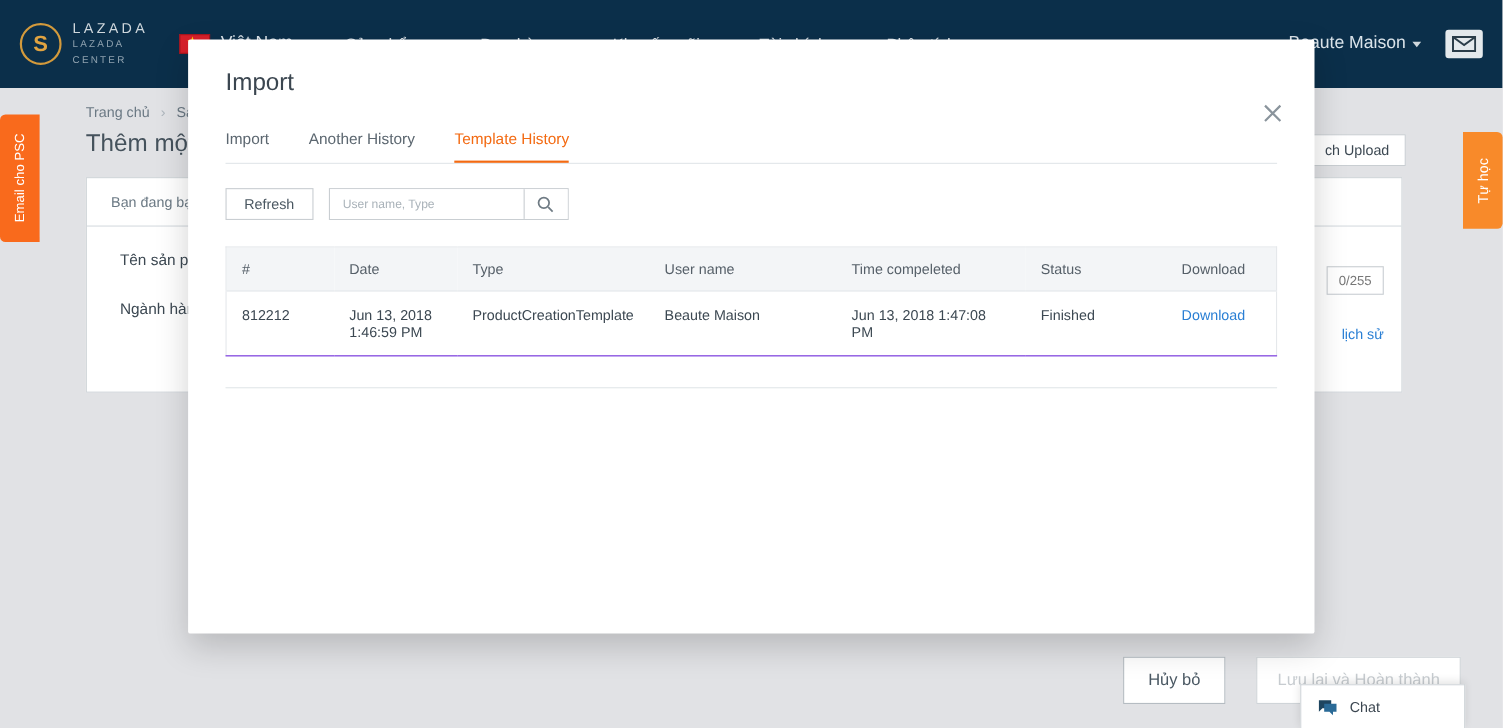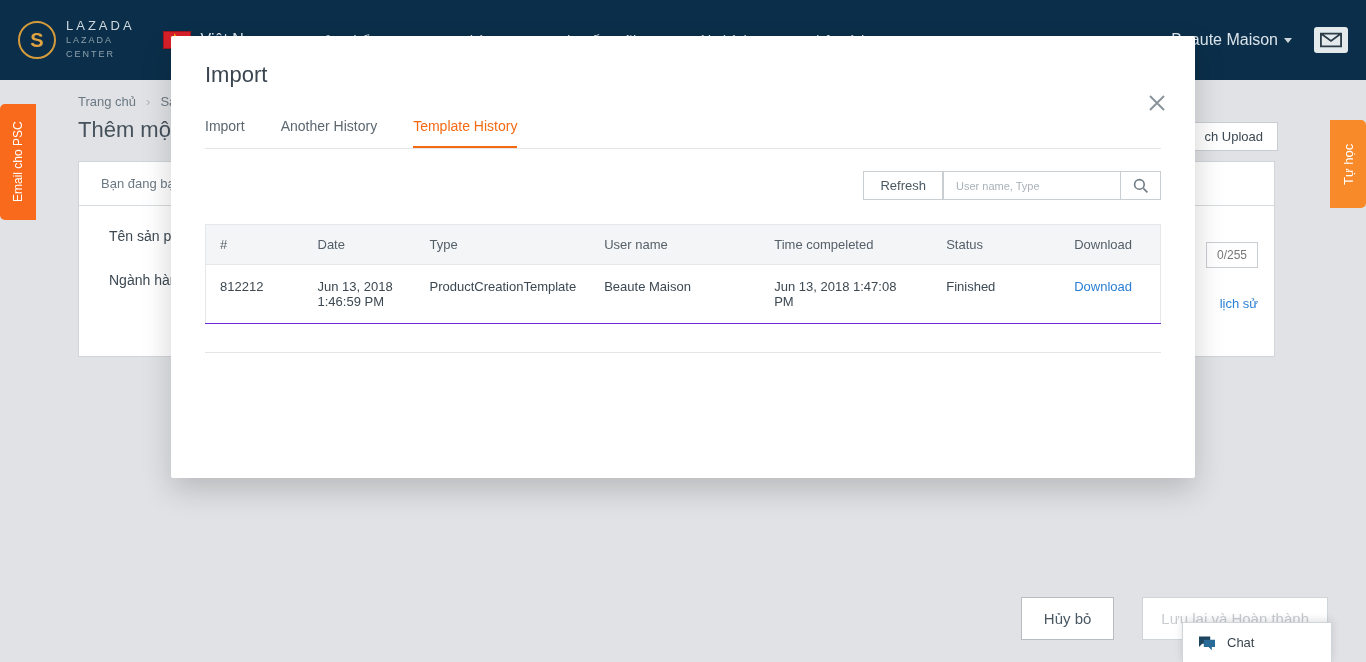--- a/index.html
+++ b/index.html
@@ -55,37 +55,37 @@
     writing-mode: vertical-rl; transform: rotate(180deg);
   }
   .side-right {
     position: absolute; right: 0; top: 120px; width: 36px; height: 88px; background: #f88a2a; border-top-left-radius: 5px; border-bottom-left-radius: 5px; color: #fff; font-size: 13px;
     display: flex; align-items: center; justify-content: center;
     writing-mode: vertical-rl; transform: rotate(180deg);
   }
 
   
   .overlay {
-    position: absolute; left: 0; top: 36px; width: 1366px; height: 442px;
+    position: absolute; left: 0; top: 36px; width: 1366px; height: 540px;
     display: flex; justify-content: center; pointer-events: none;
   }
   .modal {
     pointer-events: auto;
     margin-top: 0; width: 1024px; background: #fff; border-radius: 2px; box-shadow: 0 12px 30px rgba(0,0,0,.18);
     padding: 26px 34px 28px;
   }
   .modal-title { font-size: 22px; color: #3b4650; }
   .modal-close { position: absolute; right: 196px; top: 58px; width: 22px; height: 22px; cursor: pointer; color: #8a949c; }
   .modal-close svg { width: 18px; height: 18px; stroke: #8a949c; stroke-width: 2; }
 
   .tabbar { margin-top: 30px; border-bottom: 1px solid #e2e6e9; display: flex; gap: 36px; font-size: 14px; }
   .tab { padding-bottom: 12px; color: #5c6770; cursor: pointer; }
   .tab.active { color: #f36a12; border-bottom: 2px solid #f36a12; }
 
-  .filterbar { display: flex; justify-content: flex-end; margin-top: 22px; }
+  .filterbar { display: flex; justify-content: flex-start; gap: 14px; margin-top: 22px; }
   .refresh-btn { border: 1px solid #c9ced2; background: #fff; padding: 6px 16px; font-size: 13px; color: #4a5761; cursor: pointer; }
   .searchbox { display: flex; border: 1px solid #c9ced2; }
   .searchbox input { border: none; padding: 6px 12px; width: 176px; font-size: 11px; color: #333; outline: none; }
   .searchbox input::placeholder { color: #a9b2b9; }
   .searchbox button { width: 40px; border: none; border-left: 1px solid #c9ced2; background: #fff; display: flex; align-items: center; justify-content: center; cursor: pointer; }
   .searchbox svg { width: 16px; height: 16px; stroke: #6f7b84; fill: none; stroke-width: 2; }
 
   table.grid { width: 100%; border-collapse: collapse; margin-top: 24px; font-size: 13px; color: #3c4852; border: 1px solid #e5e8eb; }
   table.grid th { text-align: left; background: #f3f5f7; font-weight: 400; color: #555f68; padding: 12px 14px; border-bottom: 1px solid #e5e8eb; }
   table.grid td { padding: 14px 14px; border-bottom: 1px solid #6d28d9; vertical-align: top; }

